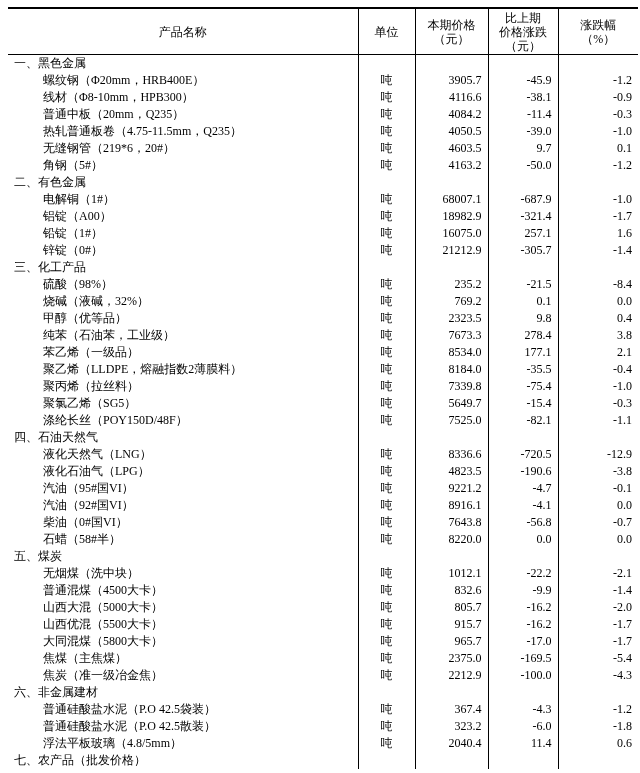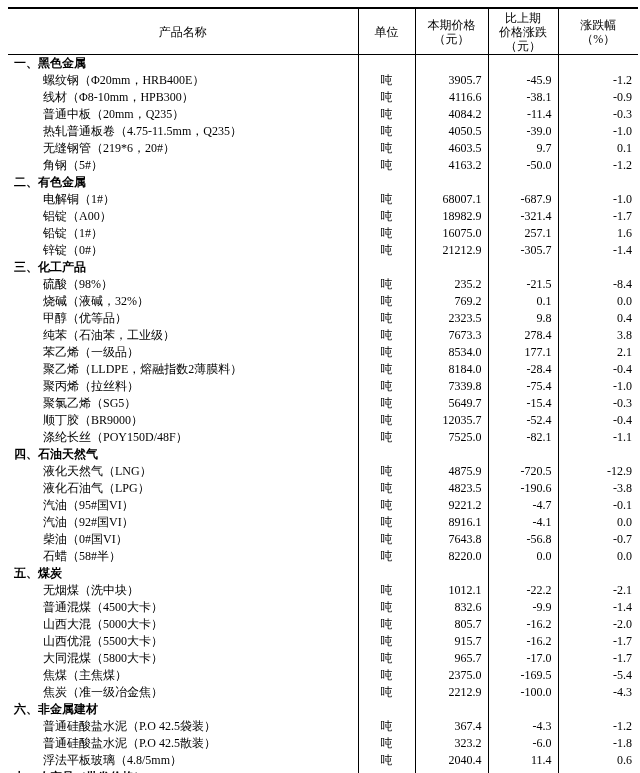--- a/index.html
+++ b/index.html
@@ -41,21 +41,21 @@
   }
   tbody td {
     height: 17px;
     line-height: 17px;
     font-size: 12px;
     white-space: nowrap;
   }
   td.c-name   { text-align: left;  padding-left: 35px; }
   td.c-unit   { text-align: center; }
   td.c-price, td.c-change, td.c-pct { text-align: right; padding-right: 6px; }
-  tr.section-row td.c-name { padding-left: 6px; font-weight: bold; }
+  tr.section-row td.c-name { padding-left: 6px; font-weight: normal; }
 </style>
 </head>
 <body>
 
 <div class="page">
   <table class="price-table">
     <colgroup>
       <col style="width:350px">
       <col style="width:57px">
       <col style="width:73px">
@@ -199,62 +199,55 @@
           <td class="c-name">苯乙烯（一级品）</td>
           <td class="c-unit">吨</td>
           <td class="c-price">8534.0</td>
           <td class="c-change">177.1</td>
           <td class="c-pct">2.1</td>
         </tr>
         <tr>
           <td class="c-name">聚乙烯（LLDPE，熔融指数2薄膜料）</td>
           <td class="c-unit">吨</td>
           <td class="c-price">8184.0</td>
-          <td class="c-change">-28.4</td>
+          <td class="c-change">-35.5</td>
           <td class="c-pct">-0.4</td>
         </tr>
         <tr>
           <td class="c-name">聚丙烯（拉丝料）</td>
           <td class="c-unit">吨</td>
           <td class="c-price">7339.8</td>
           <td class="c-change">-75.4</td>
           <td class="c-pct">-1.0</td>
         </tr>
         <tr>
           <td class="c-name">聚氯乙烯（SG5）</td>
           <td class="c-unit">吨</td>
           <td class="c-price">5649.7</td>
           <td class="c-change">-15.4</td>
           <td class="c-pct">-0.3</td>
         </tr>
         <tr>
-          <td class="c-name">顺丁胶（BR9000）</td>
-          <td class="c-unit">吨</td>
-          <td class="c-price">12035.7</td>
-          <td class="c-change">-52.4</td>
-          <td class="c-pct">-0.4</td>
-        </tr>
-        <tr>
           <td class="c-name">涤纶长丝（POY150D/48F）</td>
           <td class="c-unit">吨</td>
           <td class="c-price">7525.0</td>
           <td class="c-change">-82.1</td>
           <td class="c-pct">-1.1</td>
         </tr>
         <tr class="section-row">
           <td class="c-name">四、石油天然气</td>
           <td class="c-unit"></td>
           <td class="c-price"></td>
           <td class="c-change"></td>
           <td class="c-pct"></td>
         </tr>
         <tr>
           <td class="c-name">液化天然气（LNG）</td>
           <td class="c-unit">吨</td>
-          <td class="c-price">4875.9</td>
+          <td class="c-price">8336.6</td>
           <td class="c-change">-720.5</td>
           <td class="c-pct">-12.9</td>
         </tr>
         <tr>
           <td class="c-name">液化石油气（LPG）</td>
           <td class="c-unit">吨</td>
           <td class="c-price">4823.5</td>
           <td class="c-change">-190.6</td>
           <td class="c-pct">-3.8</td>
         </tr>

